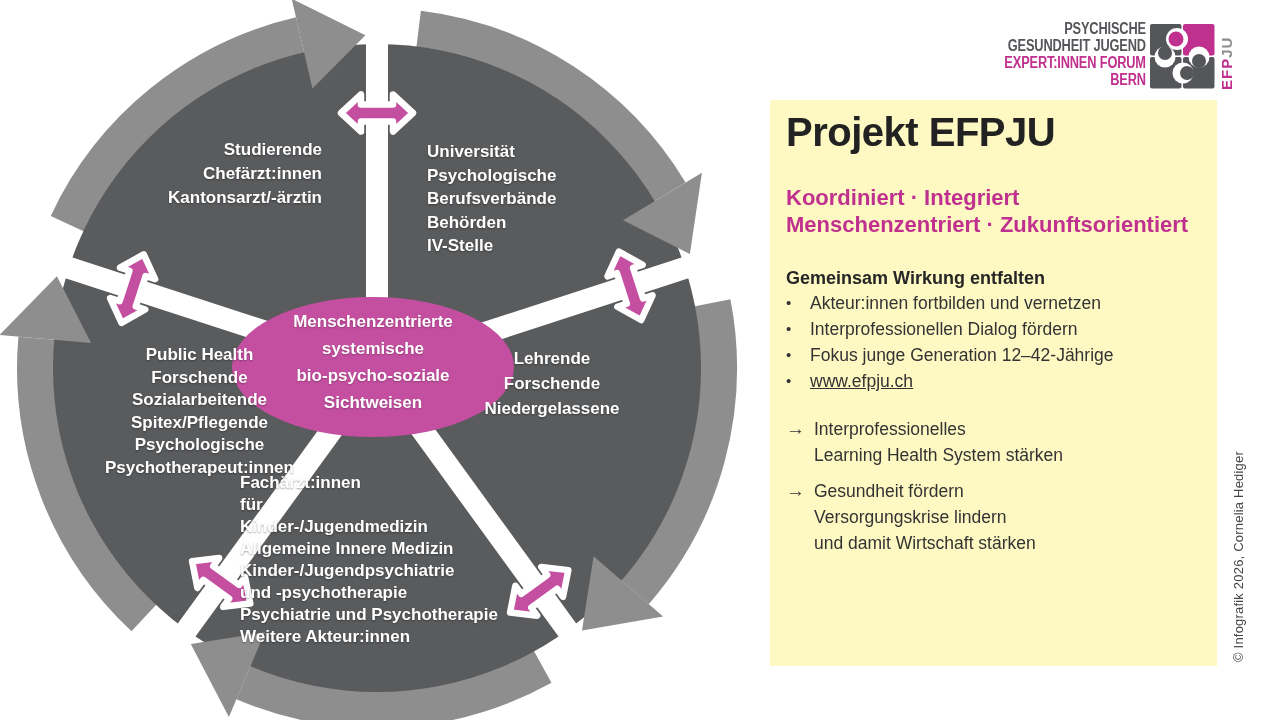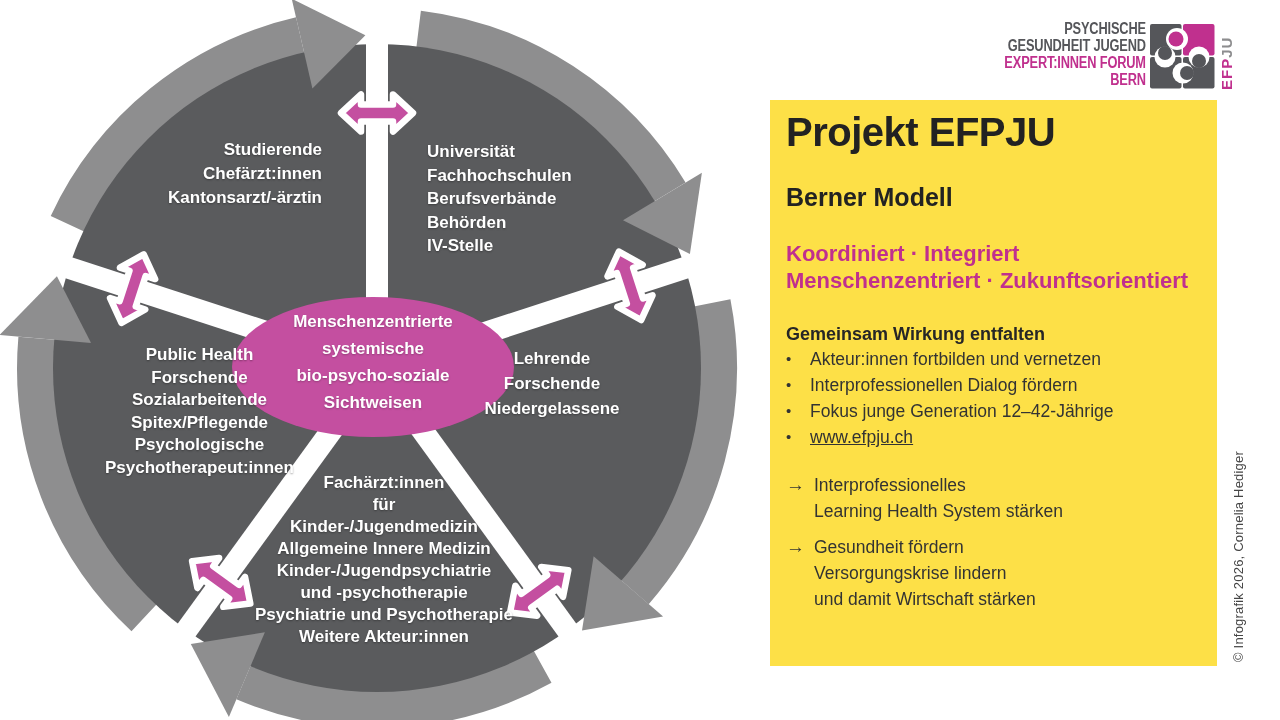--- a/index.html
+++ b/index.html
@@ -7,41 +7,41 @@
        font-family:"Liberation Sans",sans-serif;}
 
   
   #diagram-svg{position:absolute;left:0;top:0;}
   .seg{position:absolute;color:#fff;font-weight:bold;font-size:17px;
        white-space:pre-line;text-shadow:0 1px 2px rgba(0,0,0,.35);}
   #seg-tl{left:110px;top:138px;width:212px;text-align:right;line-height:24px;}
   #seg-tr{left:427px;top:140px;width:232px;text-align:left;line-height:23.5px;}
   #seg-l {left:92px; top:344px;width:215px;text-align:center;line-height:22.5px;}
   #seg-r {left:447px;top:346px;width:210px;text-align:center;line-height:25px;}
-  #seg-b {left:240px;top:472px;width:272px;text-align:center;line-height:22px;margin-left:8px;}
+  #seg-b {left:240px;top:472px;width:272px;text-align:left;line-height:22px;}
   #center-text{position:absolute;left:243px;top:308px;width:260px;text-align:center;
        color:#fff;font-weight:bold;font-size:17px;line-height:27px;white-space:pre-line;
        text-shadow:0 1px 2px rgba(0,0,0,.25);}
 
   
   #logo-text{position:absolute;right:134px;top:20px;text-align:right;font-weight:bold;
        font-size:16px;line-height:17px;letter-spacing:-.2px;
        transform:scaleX(.8);transform-origin:100% 0;}
   #logo-text .gray{color:#55565a;display:block;}
   #logo-text .pink{color:#c0308e;display:block;}
   #puzzle{position:absolute;left:1150px;top:24px;}
   #logo-acronym{position:absolute;left:1218px;top:24px;width:66px;height:17px;
        transform:rotate(-90deg) translateX(-66px);transform-origin:0 0;
        font-weight:bold;font-size:15px;letter-spacing:1px;white-space:nowrap;}
   #logo-acronym .pink{color:#c0308e;}
   #logo-acronym .gray{color:#8d8d8f;}
 
   
   #panel{position:absolute;left:770px;top:100px;width:447px;height:566px;
-       background:#fde047;box-sizing:border-box;padding:0 18px 0 16px;color:#262626;}
+       background:#fef9c3;box-sizing:border-box;padding:0 18px 0 16px;color:#262626;}
   #panel-title{font-size:40px;font-weight:bold;letter-spacing:-.5px;line-height:48px;
        margin-top:8px;color:#222;}
   #panel-subtitle{font-size:25px;font-weight:bold;line-height:30px;margin-top:26px;color:#222;}
   #panel-keywords{margin-top:28px;font-size:22px;font-weight:bold;color:#c0308e;
        line-height:27px;white-space:pre-line;}
   #panel-heading{margin-top:28px;font-size:18px;font-weight:bold;line-height:24px;color:#262626;}
   .bullet-row{display:flex;font-size:17.5px;color:#333;line-height:26px;}
   .bullet-row:first-of-type{margin-top:2px;}
   .bullet-marker{width:24px;flex:none;font-size:15px;}
   .link{text-decoration:underline;color:#333;cursor:pointer;}
@@ -107,21 +107,21 @@
       </g>
     </g>
 
     <ellipse cx="373" cy="367" rx="141" ry="70" fill="#c44fa0"></ellipse>
   </svg>
 
   <div class="seg" id="seg-tl">Studierende
 Chefärzt:innen
 Kantonsarzt/-ärztin</div>
   <div class="seg" id="seg-tr">Universität
-Fachhochschulen
+Psychologische
 Berufsverbände
 Behörden
 IV-Stelle</div>
   <div class="seg" id="seg-l">Public Health
 Forschende
 Sozialarbeitende
 Spitex/Pflegende
 Psychologische
 Psychotherapeut:innen</div>
   <div class="seg" id="seg-r">Lehrende
@@ -162,21 +162,20 @@
     <circle cx="33" cy="49" r="10.5" fill="#ffffff"></circle>
     <circle cx="37" cy="49" r="7" fill="#55565a"></circle>
   </svg>
 
   <div id="logo-acronym">
     <span class="pink">EFP</span><span class="gray">JU</span>
   </div>
 
   <div id="panel">
     <div id="panel-title">Projekt EFPJU</div>
-    <div id="panel-subtitle">Berner Modell</div>
     <div id="panel-keywords">Koordiniert · Integriert
 Menschenzentriert · Zukunftsorientiert</div>
     <div id="panel-heading">Gemeinsam Wirkung entfalten</div>
 
     <div class="bullet-row">
       <span class="bullet-marker">•</span>
       <span>Akteur:innen fortbilden und vernetzen</span>
     </div>
     <div class="bullet-row">
       <span class="bullet-marker">•</span>

